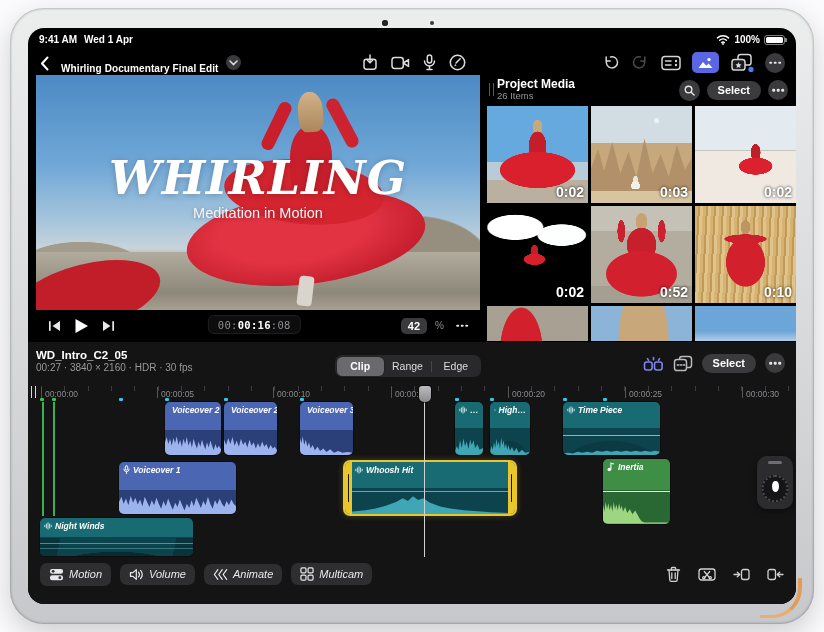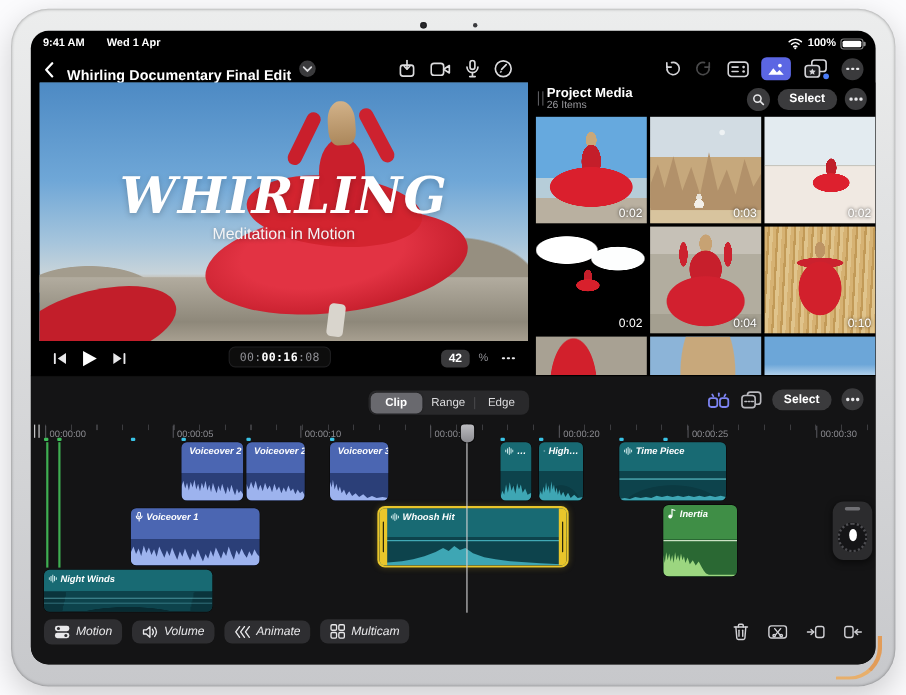--- a/index.html
+++ b/index.html
@@ -8,34 +8,34 @@
 
   
   .ipad { position:absolute; left:10px; top:8px; width:804px; height:616px; border-radius:34px;
           background:linear-gradient(180deg,#eceded,#c7c8cb); box-shadow:inset 0 0 3px rgba(0,0,0,.45), 0 10px 28px rgba(0,0,0,.18); }
   .screen { position:absolute; left:18px; top:20px; width:768px; height:576px; background:#000; border-radius:16px; overflow:hidden; }
   .cam1 { position:absolute; left:372px; top:12px; width:6px; height:6px; border-radius:50%; background:#2b2b2e; box-shadow:inset 0 0 2px #000; }
   .cam2 { position:absolute; left:420px; top:13px; width:4px; height:4px; border-radius:50%; background:#3a3a3e; }
   .corner-glint { position:absolute; right:12px; bottom:6px; width:42px; height:40px; border-radius:0 0 30px 0; border-right:4px solid #e9913c; border-bottom:3px solid #f0a954; opacity:.8; }
 
   
-  .statusbar { position:absolute; left:0; top:3px; right:0; height:17px; display:flex; align-items:center; padding:0 11px; color:#fff; font-size:10px;gap:13px; }
+  .statusbar { position:absolute; left:0; top:3px; right:0; height:17px; display:flex; align-items:center; padding:0 11px; color:#fff; font-size:10px; }
   .sb-time { font-weight:700; }
   .sb-date { margin-left:7px; font-weight:600; }
   .sb-right { margin-left:auto; display:flex; align-items:center; gap:4px; }
   .sb-batt-label { font-size:10px; font-weight:600; }
   .bat { width:21px; height:10px; border:1px solid rgba(255,255,255,.5); border-radius:3px; position:relative; }
   .bat i { position:absolute; inset:1px; background:#fff; border-radius:1.5px; display:block; }
   .bat::after { content:""; position:absolute; right:-3px; top:2.5px; width:1.6px; height:4px; background:rgba(255,255,255,.55); border-radius:0 1px 1px 0; }
 
   
   .appbar { position:absolute; left:0; top:21px; right:0; height:27px; display:flex; align-items:center; padding:0 12px; }
   .appbar svg, .tl-head svg, .transport svg, .btoolbar svg { display:block; }
   .back { margin-top:1px; }
-  .doc-title { margin-left:12px; color:#fff; font-size:13px; font-weight:700; letter-spacing:.1px;margin-top:11px; }
+  .doc-title { margin-left:12px; color:#fff; font-size:10px; font-weight:700; letter-spacing:.1px;margin-top:11px; }
   .chev-badge { margin-left:7px; width:15px; height:15px; border-radius:50%; background:#3a3a3c; display:flex; align-items:center; justify-content:center; }
   .mid-icons { position:absolute; left:334px; top:0; height:27px; display:flex; align-items:center; gap:13px; color:#dcdcde; }
   .right-icons { position:absolute; right:11px; top:0; height:27px; display:flex; align-items:center; gap:11px; color:#d4d4d8; }
   .dim { opacity:.35; }
   .photo-btn { width:27px; height:21px; border-radius:5px; background:#5b66e3; display:flex; align-items:center; justify-content:center; }
   .dots { width:20px; height:20px; border-radius:50%; background:#3a3a3c; position:relative; flex:0 0 auto; }
   .dots::before { content:""; position:absolute; left:50%; top:50%; width:2.6px; height:2.6px; border-radius:50%; background:#e8e8ea; transform:translate(-50%,-50%); box-shadow:-4.5px 0 0 #e8e8ea, 4.5px 0 0 #e8e8ea; }
   .dots.plain { background:transparent; }
 
   
@@ -71,21 +71,21 @@
   .m-head { position:absolute; left:0; top:0; right:0; height:30px; display:flex; align-items:center; padding:0 8px 0 10px; }
   .m-grip { position:absolute; left:1.5px; top:8px; width:5px; height:13px; border-left:1.5px solid #5c5c60; border-right:1.5px solid #5c5c60; }
   .m-titleblock { line-height:1.15; }
   .m-title { color:#fff; font-size:12px; font-weight:700; }
   .m-sub { color:#98989d; font-size:9.5px; }
   .m-actions { margin-left:auto; display:flex; align-items:center; gap:7px; }
   .circle-btn { width:21px; height:21px; border-radius:50%; background:#3a3a3c; display:flex; align-items:center; justify-content:center; color:#e8e8ea; }
   .pill-btn { background:#3b3b3d; border-radius:12px; padding:3.5px 11px; font-size:11px; font-weight:600; color:#fff; }
   .m-grid { position:absolute; left:0; top:31px; right:0; bottom:0; display:grid; grid-template-columns:repeat(3,1fr); grid-auto-rows:97px; gap:3px; overflow:hidden; }
   .thumb { position:relative; overflow:hidden; }
-  .dur { position:absolute; right:4px; bottom:3px; font-size:11px; color:#fff; text-shadow:0 0 3px rgba(0,0,0,.9); font-weight:400; }
+  .dur { position:absolute; right:4px; bottom:3px; font-size:14px; color:#fff; text-shadow:0 0 3px rgba(0,0,0,.9); font-weight:700; }
   .fg { position:absolute; inset:0; display:block; }
   .t1 { background:linear-gradient(180deg,#66a9de 0 58%,#b6cdd9 58% 76%,#b9b0a0 76%); }
   .t1 .fg { background:radial-gradient(ellipse 38% 19% at 50% 66%, #da1f2d 0 97%, rgba(0,0,0,0) 99%),radial-gradient(ellipse 9% 16% at 50% 42%, #c41e2a 0 97%, rgba(0,0,0,0) 99%),radial-gradient(ellipse 5% 8% at 50% 22%, #c9a87a 0 95%, rgba(0,0,0,0) 98%); }
   .t2 { background:linear-gradient(180deg,#d2dce3 0 38%,#c6a87c 38% 86%,#d8c49e 86%);text-align:right; }
   .t2 .fg { top:26%; height:62%; background:#b2916a; clip-path:polygon(0 100%,0 62%,7% 30%,13% 66%,21% 18%,29% 70%,37% 34%,45% 76%,53% 12%,61% 70%,69% 38%,77% 76%,85% 22%,93% 64%,100% 44%,100% 100%); }
   .t2::before { content:""; position:absolute; left:62%; top:12%; width:5px; height:5px; border-radius:50%; background:#eef2f4; }
   .t2::after { content:""; position:absolute; left:40%; bottom:14%; width:9px; height:13px; background:radial-gradient(ellipse 50% 38% at 50% 75%, #f3f0ea 0 95%, rgba(0,0,0,0) 98%),radial-gradient(ellipse 28% 30% at 50% 28%, #e9e4da 0 95%, rgba(0,0,0,0) 98%); }
   .t3 { background:linear-gradient(180deg,#e3ebf0 0 46%,#f0e9e2 46%); }
   .t3 .fg { background:radial-gradient(ellipse 17% 9% at 60% 62%, #dd202e 0 96%, rgba(0,0,0,0) 99%),radial-gradient(ellipse 5% 9% at 60% 48%, #c01f2a 0 96%, rgba(0,0,0,0) 99%); }
   .t3::before { content:""; position:absolute; left:0; top:45%; width:100%; height:1px; background:rgba(175,165,150,.55); }
@@ -360,40 +360,44 @@
         <div class="thumb t3">
             <i class="fg"></i>
             <span class="dur">0:02</span>
           </div>
         <div class="thumb t4">
             <i class="fg"></i>
             <span class="dur">0:02</span>
           </div>
         <div class="thumb t5">
             <i class="fg"></i>
-            <span class="dur">0:04</span>
+            <span class="dur">0:52</span>
           </div>
         <div class="thumb t6">
             <i class="fg"></i>
             <span class="dur">0:10</span>
           </div>
         <div class="thumb t7">
             <i class="fg"></i>
           </div>
         <div class="thumb t8">
             <i class="fg"></i>
           </div>
         <div class="thumb t9">
             <i class="fg"></i>
           </div>
       </div>
     </div>
 
     <div class="timeline">
       <div class="tl-head">
+        <div class="tl-nameblock">
+          <div class="tl-name">WD_Intro_C2_05</div>
+          <div class="tl-meta">00:27 · 3840 × 2160 · HDR · 30 fps</div>
+        </div>
         <div class="seg">
           <span class="seg-opt on">Clip</span>
           <span class="seg-opt">Range</span>
           <span class="seg-sep"></span>
           <span class="seg-opt">Edge</span>
         </div>
         <div class="tl-actions">
           <span>
               <svg width="21" height="17" viewBox="0 0 21 17">
                 <g fill="none" stroke="#7d84f2" stroke-width="1.6" stroke-linecap="round">

